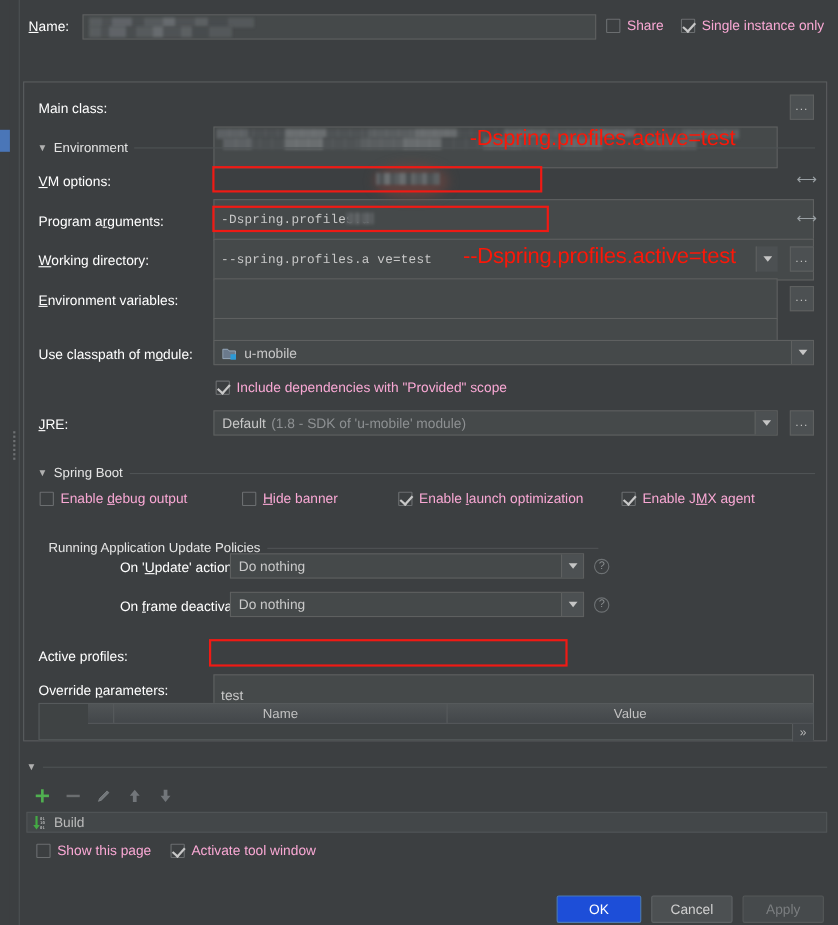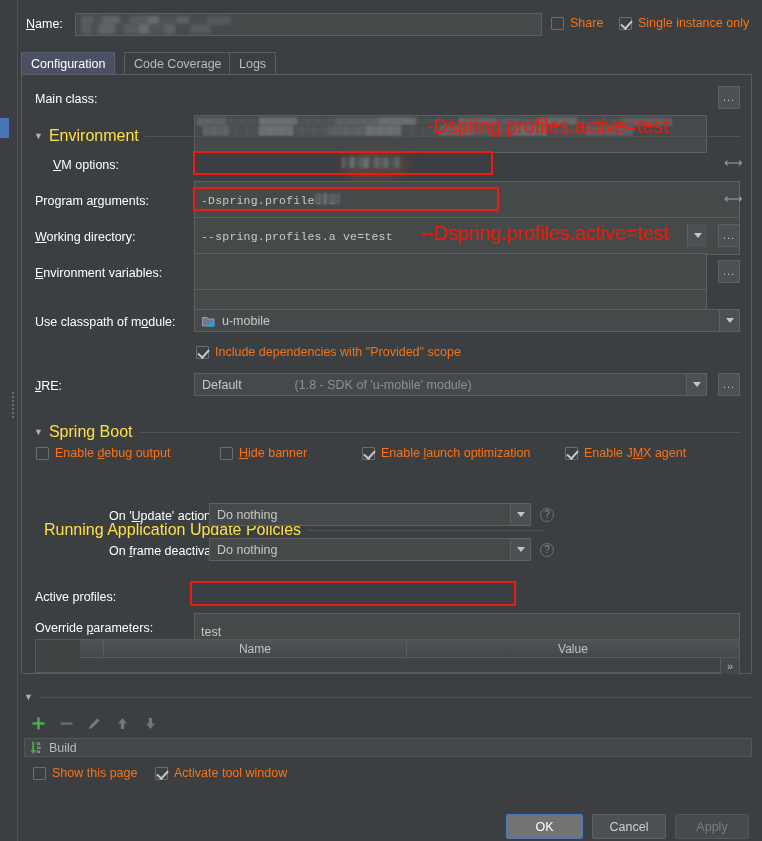--- a/index.html
+++ b/index.html
@@ -68,21 +68,21 @@
   
   .cb { display:inline-flex; align-items:center; gap:6px; vertical-align:middle; }
   .cb .box {
     width:13px; height:13px; border:1px solid #6b6e70; background:#3c3f41;
     position:relative; flex:none; border-radius:1px;
   }
   .cb.checked .box::after {
     content:""; position:absolute; left:3px; top:0px; width:5px; height:9px;
     border:solid #c8c8c8; border-width:0 2px 2px 0; transform:rotate(42deg);
   }
-  .cb .ctext { color:#f97316; white-space:nowrap; }
+  .cb .ctext { color:#f9a8d4; white-space:nowrap; }
 
   
   .tabs {
     position:absolute; left:21px; top:52px; width:731px; height:23px;
   }
   .tab {
     position:absolute; top:0; height:23px; padding:0 9px;
     display:flex; align-items:center; justify-content:center;
     border:1px solid #5a5d5f; border-bottom:none; color:#bbbbbb;
     background:#3c3f41; font-size:12.5px; white-space:nowrap;
@@ -111,21 +111,21 @@
     font-size:11px; letter-spacing:1px; line-height:1;
   }
   .expand-ico {
     position:absolute; color:#9aa0a4; font-size:13px; line-height:1;
     user-select:none;
   }
 
   
   .section { position:absolute; display:flex; align-items:center; gap:6px; width:100%; }
   .sec-arrow { color:#b0b0b0; font-size:9px; line-height:1; }
-  .sec-title { color:#fde047; white-space:nowrap; font-size:16px; }
+  .sec-title { color:#e5e5e5; white-space:nowrap; font-size:12px; }
   .sec-line { height:1px; background:#4f5355; flex:1; }
 
   
   .combo {
     position:absolute; height:23px; background:#45494a; border:1px solid #5e6060;
     display:flex; align-items:center; color:#c8c8c8; padding-left:7px;
   }
   .combo .arrowcell {
     position:absolute; right:0; top:0; width:20px; height:100%;
     background:#4c5052; border-left:1px solid #5e6060;
@@ -175,21 +175,21 @@
     padding-left:4px; gap:5px;
   }
   .build-ico { width:15px; height:14px; position:relative; flex:none; }
 
   
   .footer-btn {
     position:absolute; height:25px; border-radius:2px;
     display:flex; align-items:center; justify-content:center;
     font-size:12.5px; border:1px solid #5e6264; background:#4c5052; color:#cfcfcf;
   }
-  .footer-btn.primary { background:#737373; border-color:#4a7ab5; color:#ffffff; }
+  .footer-btn.primary { background:#1d4ed8; border-color:#4a7ab5; color:#ffffff; }
   .footer-btn.disabled { color:#7a7d7f; background:#464a4c; border-color:#555859; }
 
   
   .redbox {
     position:absolute; border:2px solid #f01a14; pointer-events:none;
   }
   .redtext {
     position:absolute; color:#fb1708; font-family:"Liberation Sans", sans-serif;
     font-size:20px; white-space:nowrap; letter-spacing:-0.2px;
   }
@@ -238,42 +238,37 @@
     <label class="cb share-box">
       <span class="box"></span>
       <span class="ctext">Share</span>
     </label>
     <label class="cb checked single-box">
       <span class="box"></span>
       <span class="ctext">Single instance only</span>
     </label>
   </div>
 
-  <div class="tabs">
-    <div class="tab active" style="left:0;">Configuration</div>
-    <div class="tab" style="left:103px;">Code Coverage</div>
-    <div class="tab" style="left:208px;">Logs</div>
-  </div>
 
   <div class="panel">
 
     <div class="lbl" style="position:absolute;left:13px;top:17px;">Main class:</div>
     <div class="field" style="left:172px;top:11px;width:513px;">
       <div class="mosaic" style="left:2px;top:1px;width:475px;height:9px;"></div>
       <div class="mosaic" style="left:8px;top:9px;width:430px;height:11px;"></div>
     </div>
     <div class="btn-dots" style="left:696px;top:11px;">...</div>
 
     <div class="section" style="left:12px;top:52px;width:707px;">
       <span class="sec-arrow">▼</span>
       <span class="sec-title">Environment</span>
       <span class="sec-line"></span>
     </div>
 
-    <div class="lbl" style="position:absolute;left:13px;top:83px;margin-left:18px;"><u>V</u>M options:</div>
+    <div class="lbl" style="position:absolute;left:13px;top:83px;"><u>V</u>M options:</div>
     <div class="field mono" style="left:172px;top:77px;width:546px;">
       <span>-Dspring.profiles.a</span>
     </div>
     <div class="blurdot" style="left:318px;top:74px;width:68px;height:32px;"></div>
     <div class="mosaic" style="left:320px;top:82px;width:58px;height:11px;"></div>
     <span class="expand-ico" style="left:702px;top:81px;">⟷</span>
 
     <div class="lbl" style="position:absolute;left:13px;top:119px;">Program a<u>r</u>guments:</div>
     <div class="field mono" style="left:172px;top:113px;width:546px;">
       <span>--spring.profiles.a       ve=test</span>
@@ -307,21 +302,21 @@
           <span class="caret"></span>
         </span>
     </div>
 
     <label class="cb checked" style="position:absolute;left:174px;top:270px;">
       <span class="box"></span>
       <span class="ctext">Include dependencies with "Provided" scope</span>
     </label>
 
     <div class="lbl" style="position:absolute;left:13px;top:304px;"><u>J</u>RE:</div>
-    <div class="combo" style="left:172px;top:298px;width:513px;gap:48px;">
+    <div class="combo" style="left:172px;top:298px;width:513px;">
       <span>Default</span>
       <span class="muted" style="margin-left:5px;">(1.8 - SDK of 'u-mobile' module)</span>
       <span class="arrowcell">
           <span class="caret"></span>
         </span>
     </div>
     <div class="btn-dots" style="left:696px;top:298px;">...</div>
 
     <div class="section" style="left:12px;top:348px;width:707px;">
       <span class="sec-arrow">▼</span>
@@ -339,21 +334,21 @@
     </label>
     <label class="cb checked" style="position:absolute;left:340px;top:371px;">
       <span class="box"></span>
       <span class="ctext">Enable <u>l</u>aunch optimization</span>
     </label>
     <label class="cb checked" style="position:absolute;left:543px;top:371px;">
       <span class="box"></span>
       <span class="ctext">Enable J<u>M</u>X agent</span>
     </label>
 
-    <div class="section" style="left:22px;top:416px;width:500px;margin-top:30px;">
+    <div class="section" style="left:22px;top:416px;width:500px;">
       <span class="sec-title">Running Application Update Policies</span>
       <span class="sec-line"></span>
     </div>
 
     <div class="lbl" style="position:absolute;left:87px;top:434px;">On '<u>U</u>pdate' action:</div>
     <div class="combo" style="left:187px;top:428px;width:322px;">
       <span>Do nothing</span>
       <span class="arrowcell">
           <span class="caret"></span>
         </span>

